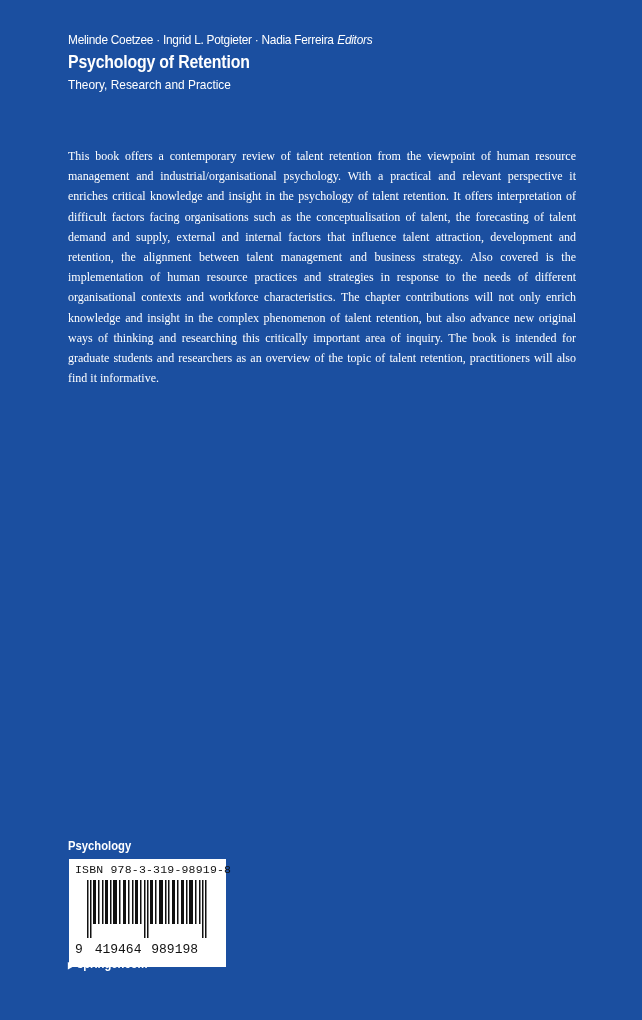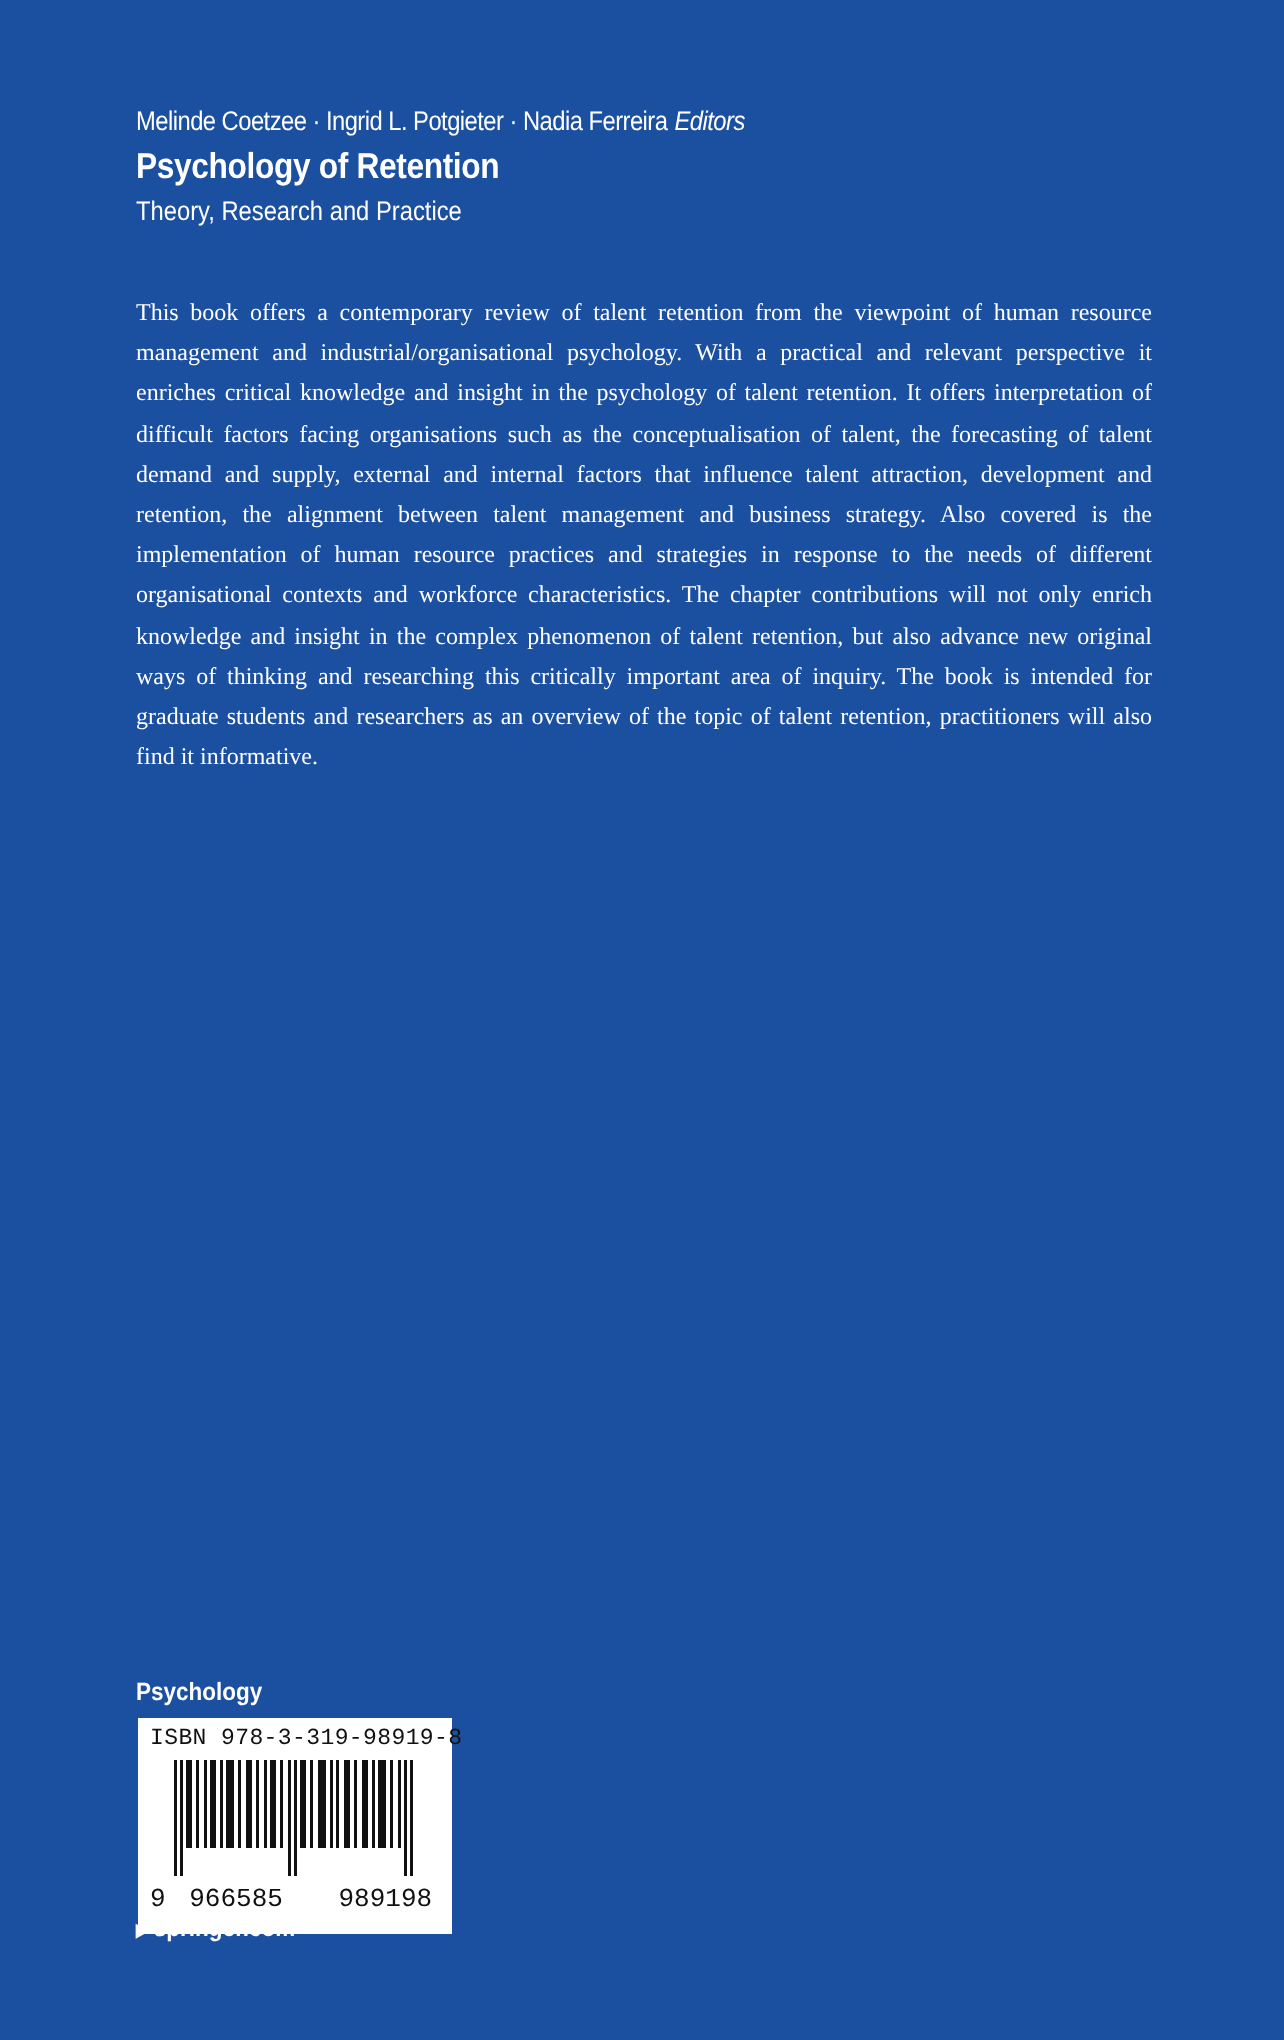--- a/index.html
+++ b/index.html
@@ -2,21 +2,21 @@
 <html><head>
   <meta charset="utf-8">
   <style>
     html, body { margin: 0; padding: 0; }
     body {
       width: 642px; height: 1020px;
       background: #1b4fa0;
       position: relative; overflow: hidden;
       color: #ffffff;
     }
-    .header { position: absolute; left: 68px; top: 53px; }
+    .header { position: absolute; left: 68px; top: 32px; }
     .editors {
       font-family: "Liberation Sans", sans-serif;
       font-size: 13.5px; letter-spacing: -0.3px;
       transform: scaleX(0.88); transform-origin: left;
       white-space: nowrap;
     }
     .editors .role { font-style: italic; margin-left: 4px; }
     .title {
       font-family: "Liberation Sans", sans-serif;
       font-weight: bold; font-size: 18px; margin-top: 5px;
@@ -110,21 +110,21 @@
         <rect x="111" y="0" width="1.5" height="44"></rect>
           <rect x="114" y="0" width="4" height="44"></rect>
         <rect x="120" y="0" width="1.5" height="44"></rect>
           <rect x="124" y="0" width="1.5" height="44"></rect>
         <rect x="127" y="0" width="1.5" height="58"></rect>
           <rect x="130" y="0" width="1.5" height="58"></rect>
       </g>
     </svg>
     <div class="ean-digits">
       <span>9</span>
-      <span style="margin-left:4px">966585</span>
-      <span style="margin-left:20px">989198</span>
+      <span style="margin-left:4px">419464</span>
+      <span style="margin-left:2px">989198</span>
     </div>
   </div>
 </div>
 
 <div class="springer">
   <span class="arrow">▶</span><span>springer.com</span>
 </div>
 
 </body></html>

